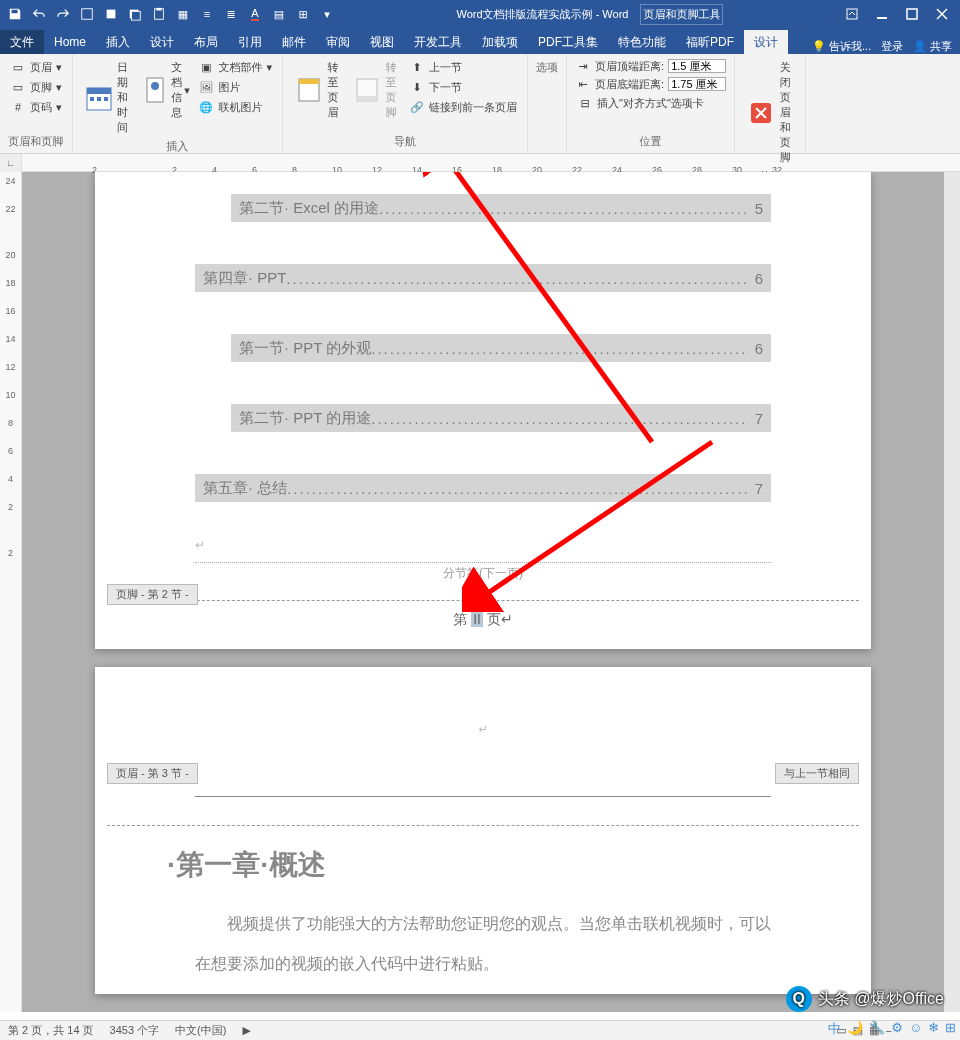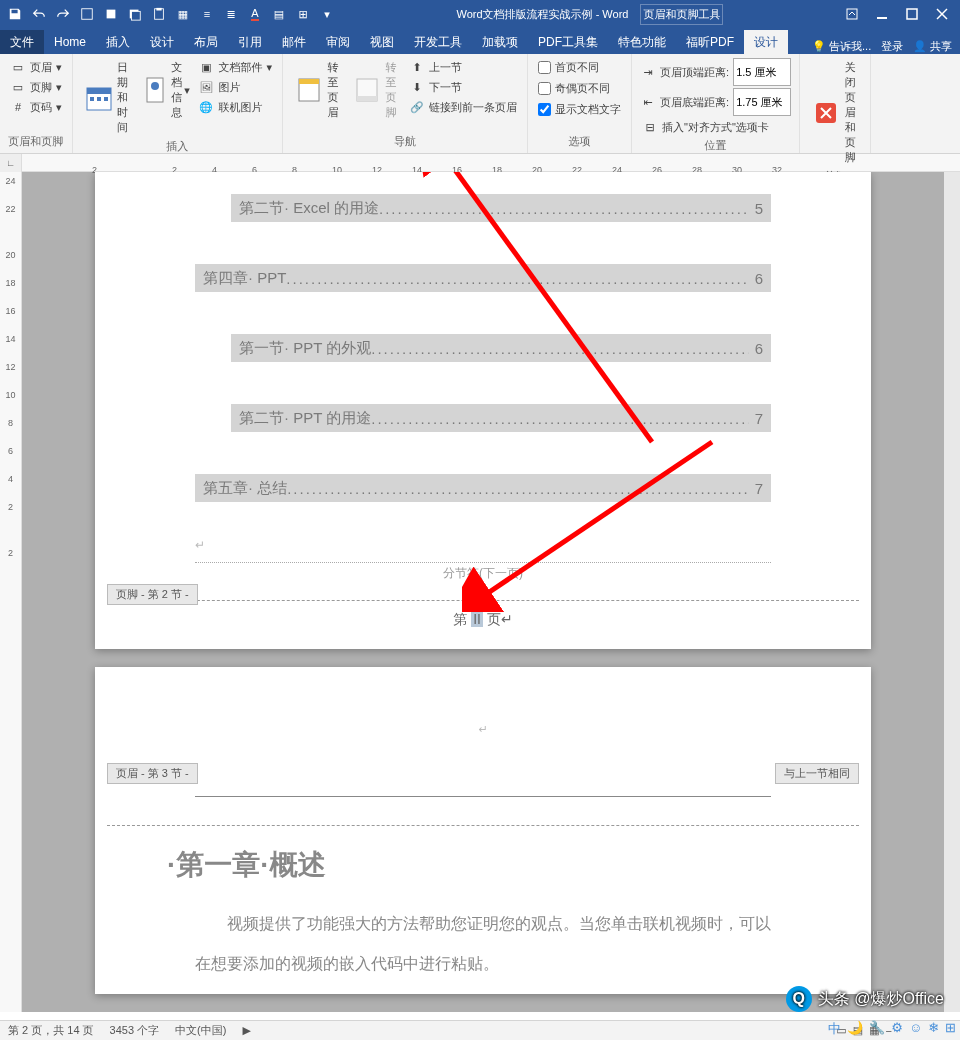--- a/index.html
+++ b/index.html
@@ -25,21 +25,21 @@
 .group-content { flex: 1; display: flex; align-items: flex-start; gap: 4px; }
 .group-label { text-align: center; font-size: 11px; color: #666; padding-top: 2px; }
 .vbtn { display: flex; flex-direction: row; align-items: center; justify-content: center; gap: 2px; padding: 2px 4px; cursor: pointer; text-align: center; width: 54px; }
 .vbtn .ico { width: 32px; height: 32px; display: flex; align-items: center; justify-content: center; }
 .mini-list { display: flex; flex-direction: column; gap: 2px; }
 .mini-item { display: flex; align-items: center; gap: 4px; padding: 1px 2px; cursor: pointer; white-space: nowrap; }
 .mini-ico { width: 16px; height: 16px; display: inline-flex; align-items: center; justify-content: center; }
 .chk { display: flex; align-items: center; gap: 4px; padding: 2px; }
 .chk input { width: 13px; height: 13px; }
 .dist-row { display: flex; align-items: center; gap: 4px; }
-.dist-input { width: 58px; height: 28px; border: 1px solid #ababab; font-size: 11px; padding: 0 2px; background: #fff; }
+.dist-input { width: 58px; height: 14px; border: 1px solid #ababab; font-size: 11px; padding: 0 2px; background: #fff; }
 
 .ruler-h { height: 18px; background: #f8f8f8; border-bottom: 1px solid #ddd; display: flex; align-items: center; font-size: 9px; color: #666; }
 .ruler-corner { width: 22px; height: 18px; background: #eee; border-right: 1px solid #ddd; display: flex; align-items: center; justify-content: center; }
 .ruler-track { flex: 1; position: relative; background: #fff; margin-left: 70px; margin-right: 70px; }
 .ruler-mark { position: absolute; top: 2px; font-size: 9px; }
 
 .workspace { display: flex; height: 840px; background: #b0b0b0; }
 .ruler-v { width: 22px; background: #f8f8f8; border-right: 1px solid #ddd; display: flex; flex-direction: column; align-items: center; font-size: 9px; color: #666; padding-top: 4px; gap: 18px; }
 .page-area { flex: 1; overflow: hidden; display: flex; flex-direction: column; align-items: center; position: relative; padding: 0 60px; }
 
@@ -261,36 +261,20 @@
         <div class="mini-item">
             <span class="mini-ico">🔗</span>
             <span>链接到前一条页眉</span>
           </div>
       </div>
     </div>
     <div class="group-label">导航</div>
   </div>
 
   <div class="group">
-    <div class="group-content">
-      <div class="mini-list">
-        <div class="chk">
-            <input type="checkbox" style="">
-            <span>首页不同</span>
-          </div>
-        <div class="chk">
-            <input type="checkbox" style="">
-            <span>奇偶页不同</span>
-          </div>
-        <div class="chk">
-            <input type="checkbox" checked="" style="">
-            <span>显示文档文字</span>
-          </div>
-      </div>
-    </div>
     <div class="group-label">选项</div>
   </div>
 
   <div class="group">
     <div class="group-content">
       <div class="mini-list">
         <div class="dist-row">
             <span class="mini-ico">⇥</span>
             <span>页眉顶端距离:</span>
             <input class="dist-input" value="1.5 厘米" style="">

